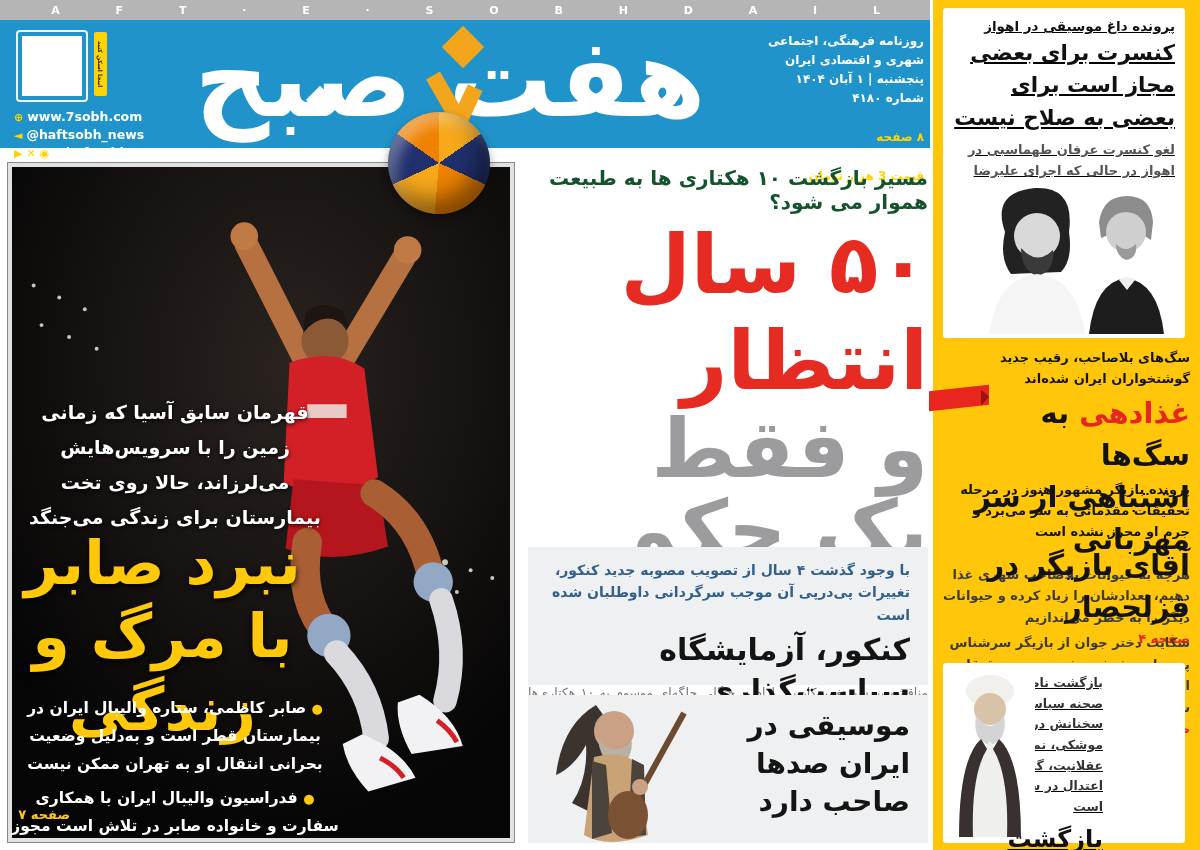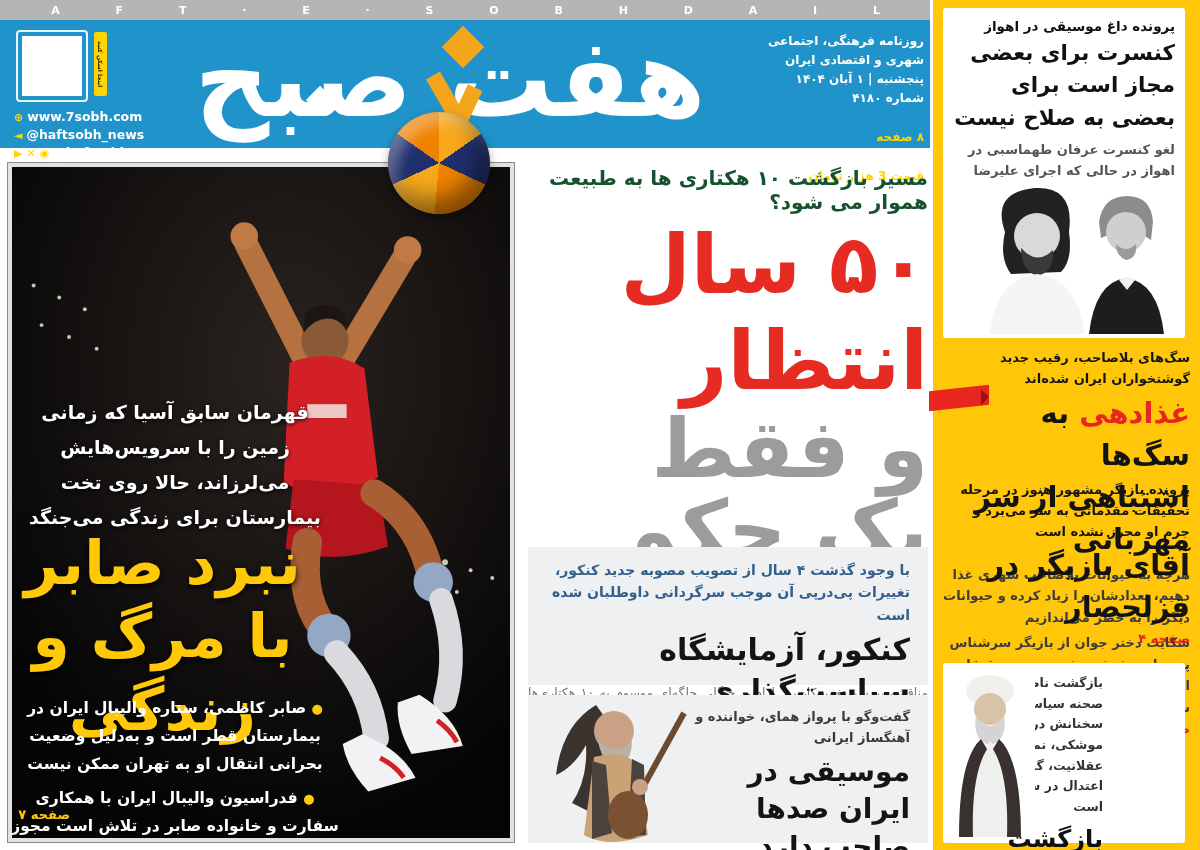--- a/index.html
+++ b/index.html
@@ -86,21 +86,21 @@
   #konkur-box { top:547px; height:138px; }
   #music-box { top:695px; height:148px; }
   #music-box .txt { width:235px; }
   #music-box .box-kicker { color:#3a3a3a; font-size:13px; }
   #music-box .box-head { font-size:28px; }
   .music-art { position:absolute; left:8px; top:0; width:160px; height:148px; }
 
   
   .right-col { position:absolute; left:933px; top:0; width:267px; height:850px; background:#ffc60a; }
   .white-card { position:absolute; left:10px; width:242px; background:#fff; border-radius:3px;
-    direction:rtl; text-align:right; padding:10px 10px 8px; }
+    direction:rtl; text-align:right; padding:10px 10px 8px;text-decoration:underline; }
   #concert-card { top:8px; height:330px; }
   .card-kicker { color:#111; font-size:13.5px; font-weight:900; margin-bottom:3px; }
   .card-head { color:#111; font-size:21.5px; font-weight:900; line-height:1.5; margin-bottom:5px; }
   .card-body { color:#555; font-size:13px; font-weight:bold; line-height:1.65; margin-bottom:4px; }
   .duo-art { position:absolute; left:6px; bottom:4px; width:235px; height:150px; }
 
   .yellow-sec { position:absolute; left:10px; width:247px; direction:rtl; text-align:right; }
   #dogs-sec { top:348px; }
   #actor-sec { top:480px; }
   .ysec-kicker { color:#151515; font-size:13px; font-weight:900; line-height:1.6; margin-bottom:2px; }
@@ -237,21 +237,20 @@
 
   <div class="gray-box" id="konkur-box">
     <div class="box-kicker">با وجود گذشت ۴ سال از تصویب مصوبه جدید کنکور، تغییرات پی‌درپی آن موجب سرگردانی داوطلبان شده است</div>
     <div class="box-head">کنکور، آزمایشگاه سیاست‌گذاری</div>
     <div class="box-body">حذف دروس عمومی، افزایش تأثیر معدل و وعده عدالت فشار روانی دانش آموزان را چندبرابر کرده است</div>
     <div class="ptag">صفحه ۶</div>
   </div>
 
   <div class="gray-box" id="music-box">
     <div class="txt">
-      <div class="box-kicker">گفت‌وگو با پرواز همای، خواننده و آهنگساز ایرانی</div>
       <div class="box-head">موسیقی در ایران صدها صاحب دارد</div>
 
     </div>
     <svg class="music-art" viewBox="0 0 160 148">
       <path d="M60,10 q-34,20 -40,70 q18,-8 30,-30 q2,34 -14,58 l20,10 q22,-40 20,-86 z" fill="#3a332e"></path>
       <circle cx="78" cy="36" r="20" fill="#caa184"></circle>
       <path d="M62,44 q16,20 34,2 q0,22 -16,26 q-16,-6 -18,-28z" fill="#b8b1a6"></path>
       <path d="M58,62 q30,-8 44,8 l10,70 q-40,14 -64,0 z" fill="#c9a276"></path>
       <path d="M56,66 l14,4 6,68 -20,6 z" fill="#4a443c"></path>
       <path d="M96,64 l12,6 2,70 -18,2 z" fill="#4a443c"></path>

